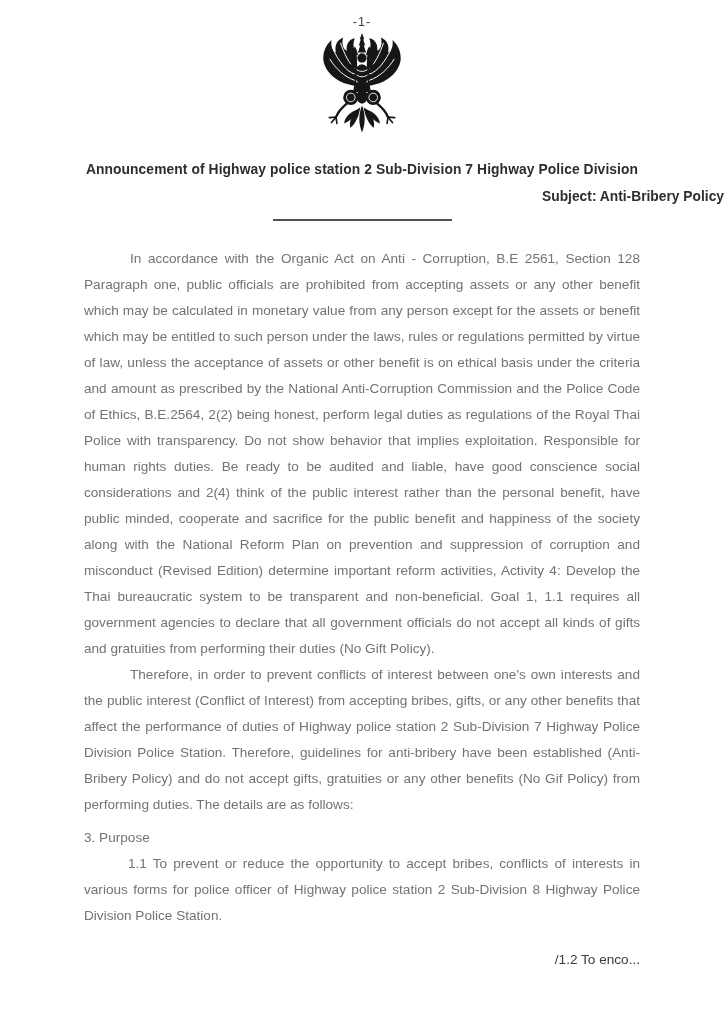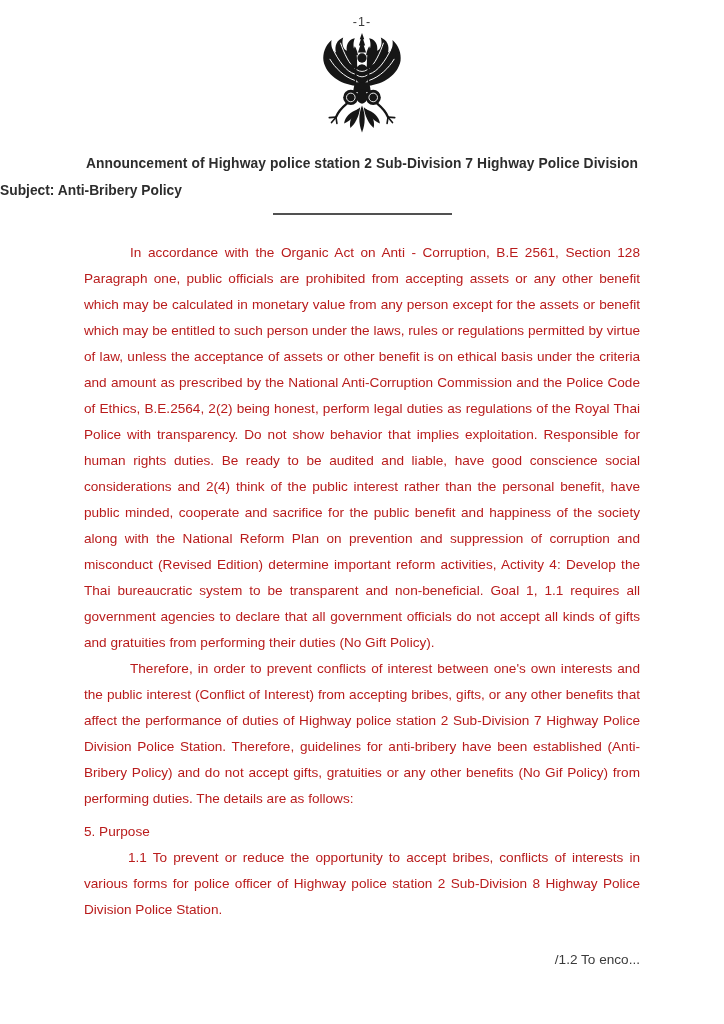--- a/index.html
+++ b/index.html
@@ -24,48 +24,48 @@
     font-size: 12.5px;
     letter-spacing: 1px;
     color: #3a3a3a;
   }
   .emblem-wrap {
     margin-top: 3px;
     text-align: center;
     line-height: 0;
   }
   .doc-title {
-    margin-top: 20px;
+    margin-top: 26px;
     text-align: center;
     font-size: 13.8px;
     font-weight: bold;
     color: #2d2d2d;
     white-space: nowrap;
     letter-spacing: 0.1px;
   }
   .doc-subject {
     margin-top: 12px;
-    text-align: left;
+    text-align: right;
     font-size: 13.8px;
     font-weight: bold;
     color: #2d2d2d;
   }
   .divider {
     width: 179px;
     height: 0;
     border-top: 2px solid #515151;
     margin: 15px auto 0 auto;
   }
   .content {
     margin-top: 25px;
     padding: 0 84px;
     font-size: 13.6px;
     line-height: 26px;
     text-align: justify;
-    color: #b91c1c;
+    color: #737373;
   }
   .content p { margin: 0; }
   p.para-indent { text-indent: 46px; }
   p.section-heading { margin-top: 7px; text-align: left; }
   p.section-item { text-indent: 44px; }
   .footer-note {
     position: absolute;
     right: 84px;
     bottom: 57px;
     font-size: 13.6px;
@@ -148,19 +148,19 @@
 
   <div class="doc-title">Announcement of Highway police station 2 Sub-Division 7 Highway Police Division</div>
 
   <div class="doc-subject">Subject: Anti-Bribery Policy</div>
 
   <div class="divider"></div>
 
   <div class="content">
     <p class="para-indent">In accordance with the Organic Act on Anti - Corruption, B.E 2561, Section 128 Paragraph one, public officials are prohibited from accepting assets or any other benefit which may be calculated in monetary value from any person except for the assets or benefit which may be entitled to such person under the laws, rules or regulations permitted by virtue of law, unless the acceptance of assets or other benefit is on ethical basis under the criteria and amount as prescribed by the National Anti-Corruption Commission and the Police Code of Ethics, B.E.2564, 2(2) being honest, perform legal duties as regulations of the Royal Thai Police with transparency. Do not show behavior that implies exploitation. Responsible for human rights duties. Be ready to be audited and liable, have good conscience social considerations and 2(4) think of the public interest rather than the personal benefit, have public minded, cooperate and sacrifice for the public benefit and happiness of the society along with the National Reform Plan on prevention and suppression of corruption and misconduct (Revised Edition) determine important reform activities, Activity 4: Develop the Thai bureaucratic system to be transparent and non-beneficial. Goal 1, 1.1 requires all government agencies to declare that all government officials do not accept all kinds of gifts and gratuities from performing their duties (No Gift Policy).</p>
     <p class="para-indent">Therefore, in order to prevent conflicts of interest between one's own interests and the public interest (Conflict of Interest) from accepting bribes, gifts, or any other benefits that affect the performance of duties of Highway police station 2 Sub-Division 7 Highway Police Division Police Station. Therefore, guidelines for anti-bribery have been established (Anti-Bribery Policy) and do not accept gifts, gratuities or any other benefits (No Gif Policy) from performing duties. The details are as follows:</p>
-    <p class="section-heading">5. Purpose</p>
+    <p class="section-heading">3. Purpose</p>
     <p class="section-item">1.1 To prevent or reduce the opportunity to accept bribes, conflicts of interests in various forms for police officer of Highway police station 2 Sub-Division 8 Highway Police Division Police Station.</p>
   </div>
 
   <div class="footer-note">/1.2 To enco...</div>
 
 </div>
 
 </body></html>

